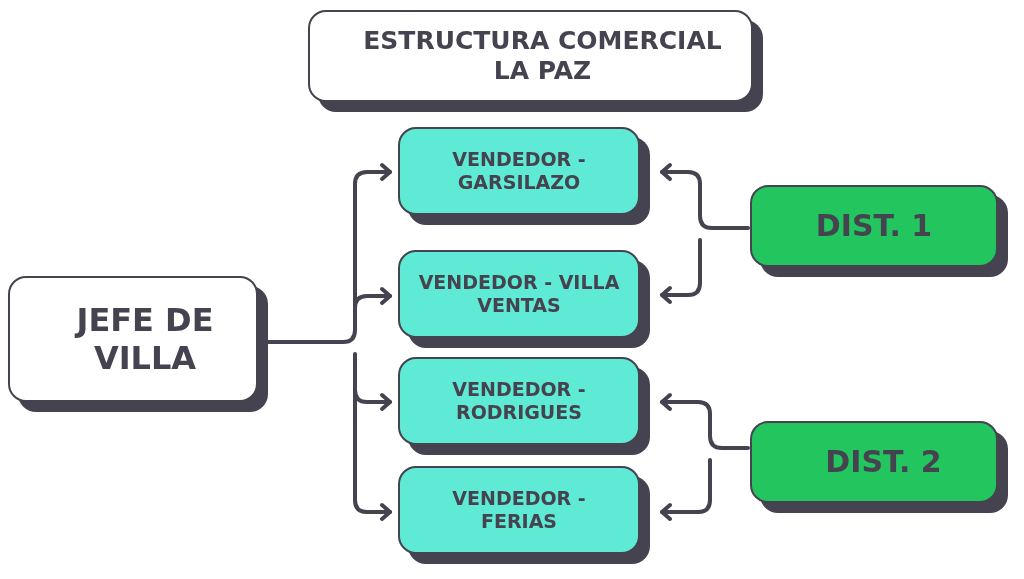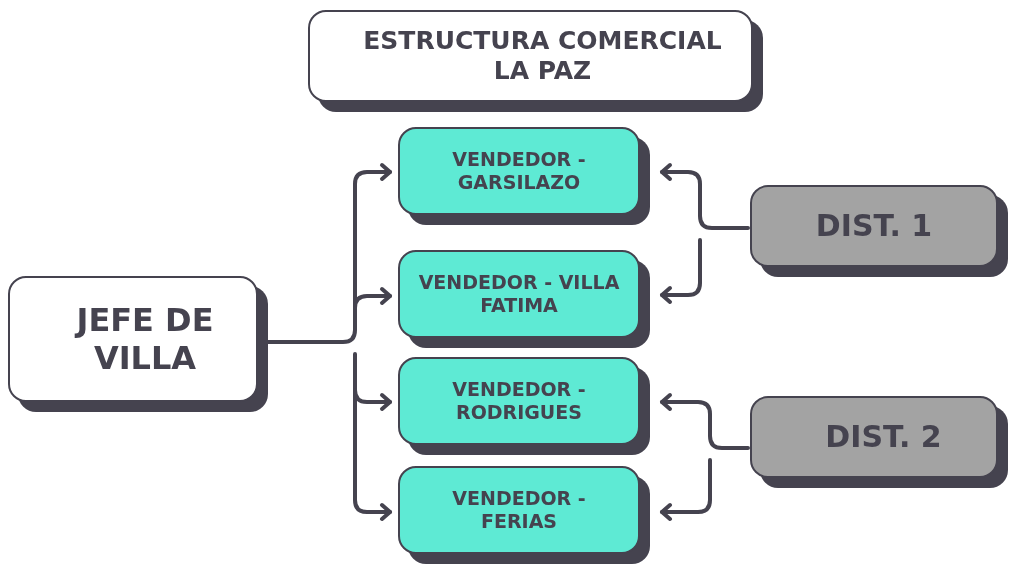--- a/index.html
+++ b/index.html
@@ -3,31 +3,31 @@
 <meta charset="utf-8">
 <style>
   html,body{margin:0;padding:0;background:#ffffff;}
   body{width:1024px;height:579px;position:relative;overflow:hidden;font-family:"DejaVu Sans","Liberation Sans",sans-serif;}
   .node{position:absolute;box-sizing:border-box;border:2.5px solid #45434f;border-radius:18px;
         display:flex;align-items:center;justify-content:center;text-align:center;
         color:#45434f;font-weight:bold;box-shadow:10px 10px 0 #45434f;}
   .node span{white-space:pre-line;line-height:1.2;}
   .white{background:#ffffff;padding-left:24px;}
   .blue{background:#5eead4;}
-  .yellow{background:#a3a3a3;}
+  .yellow{background:#22c55e;}
   #title{left:308px;top:10px;width:445px;height:92px;font-size:25px;}
   #jefe{left:8px;top:276px;width:250px;height:126px;font-size:32px;}
   .vend{left:398px;width:242px;height:88px;font-size:19px;}
   #v1{top:127px;}
   #v2{top:250px;}
   #v3{top:357px;}
   #v4{top:466px;}
   .dist{left:750px;width:248px;height:82px;font-size:30px;}
   #d1{top:185px;}
-  #d2{top:396px;padding-left:19px;}
+  #d2{top:421px;padding-left:19px;}
   svg#connectors{position:absolute;left:0;top:0;}
 </style>
 </head>
 <body>
 
 <svg id="connectors" width="1024" height="579">
   <g fill="none" stroke="#45434f" stroke-width="4" stroke-linecap="round" stroke-linejoin="round">
 
     <path d="M262 342 H343 Q355 342 355 330 V184 Q355 172 367 172 H390 M355 354 V500 Q355 512 367 512 H390"></path>
     <path d="M355 308 Q355 296 367 296 H390"></path>
@@ -56,21 +56,21 @@
   <span>JEFE DE
 VILLA</span>
 </div>
 
 <div id="v1" class="node blue vend">
   <span>VENDEDOR -
 GARSILAZO</span>
 </div>
 <div id="v2" class="node blue vend">
   <span>VENDEDOR - VILLA
-FATIMA</span>
+VENTAS</span>
 </div>
 <div id="v3" class="node blue vend">
   <span>VENDEDOR -
 RODRIGUES</span>
 </div>
 <div id="v4" class="node blue vend">
   <span>VENDEDOR -
 FERIAS</span>
 </div>
 

